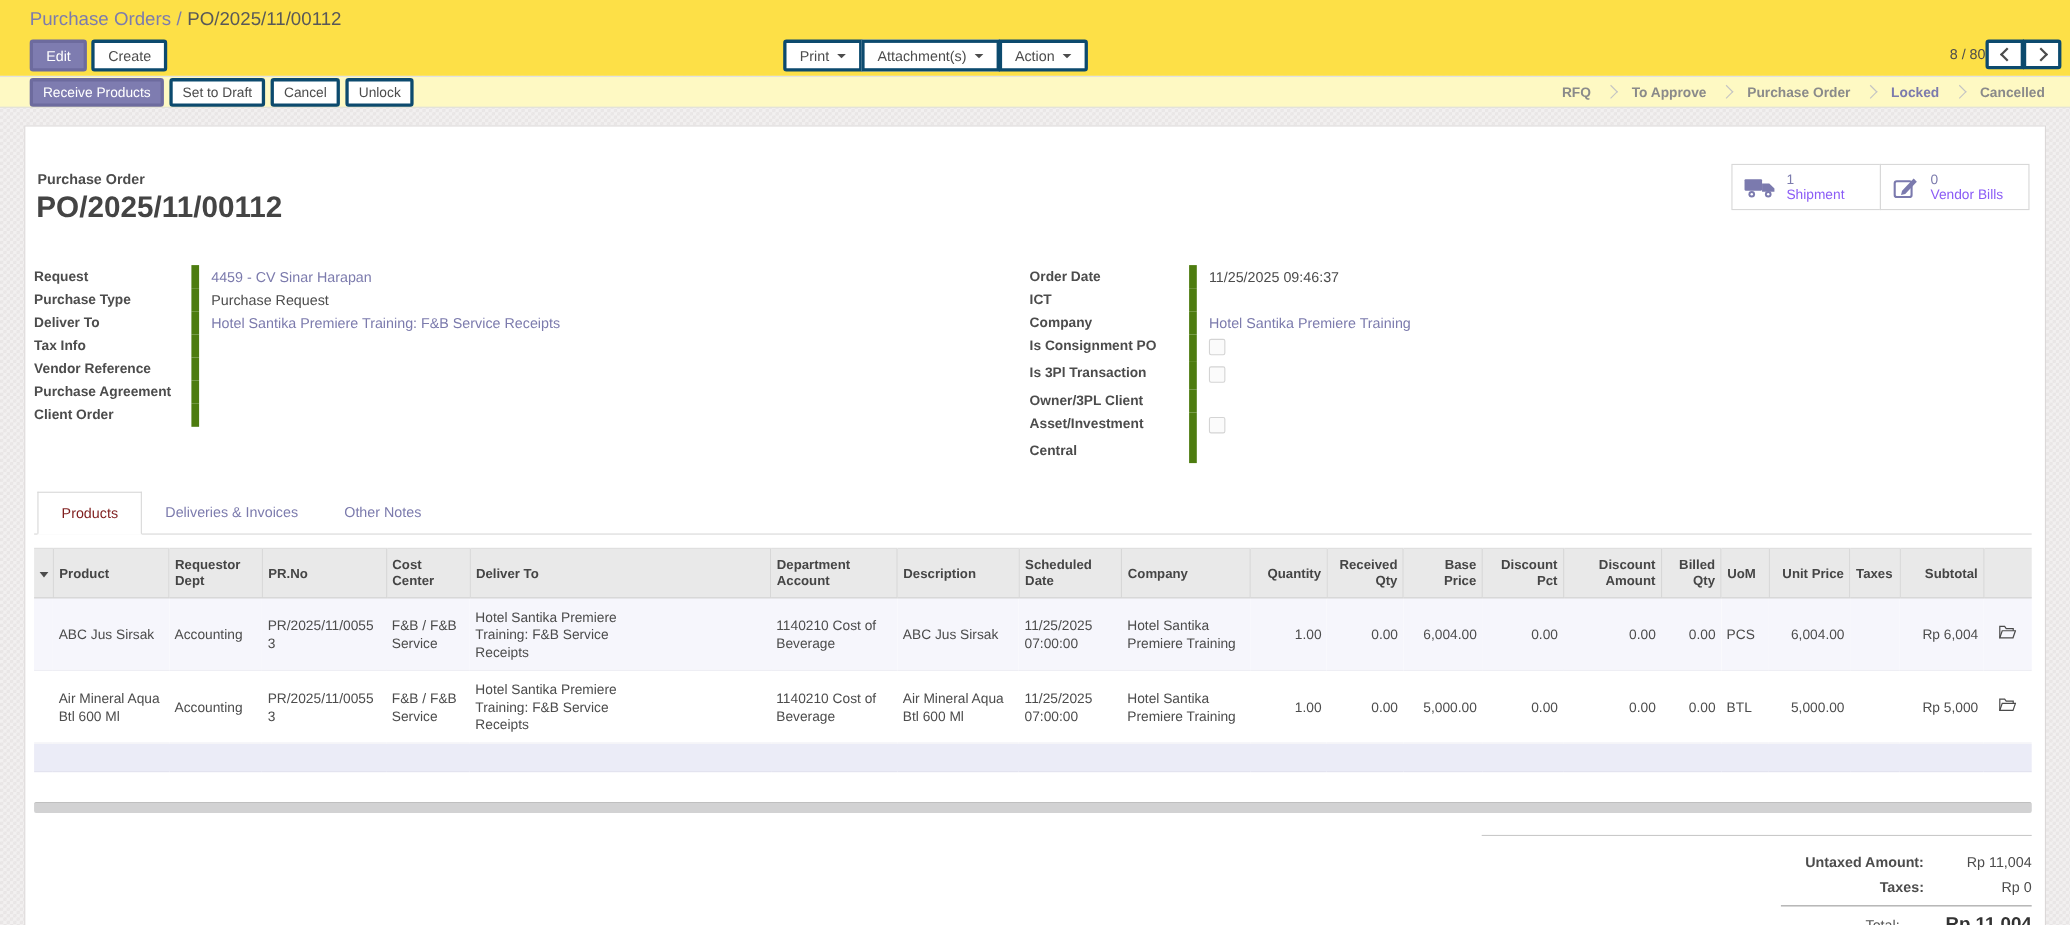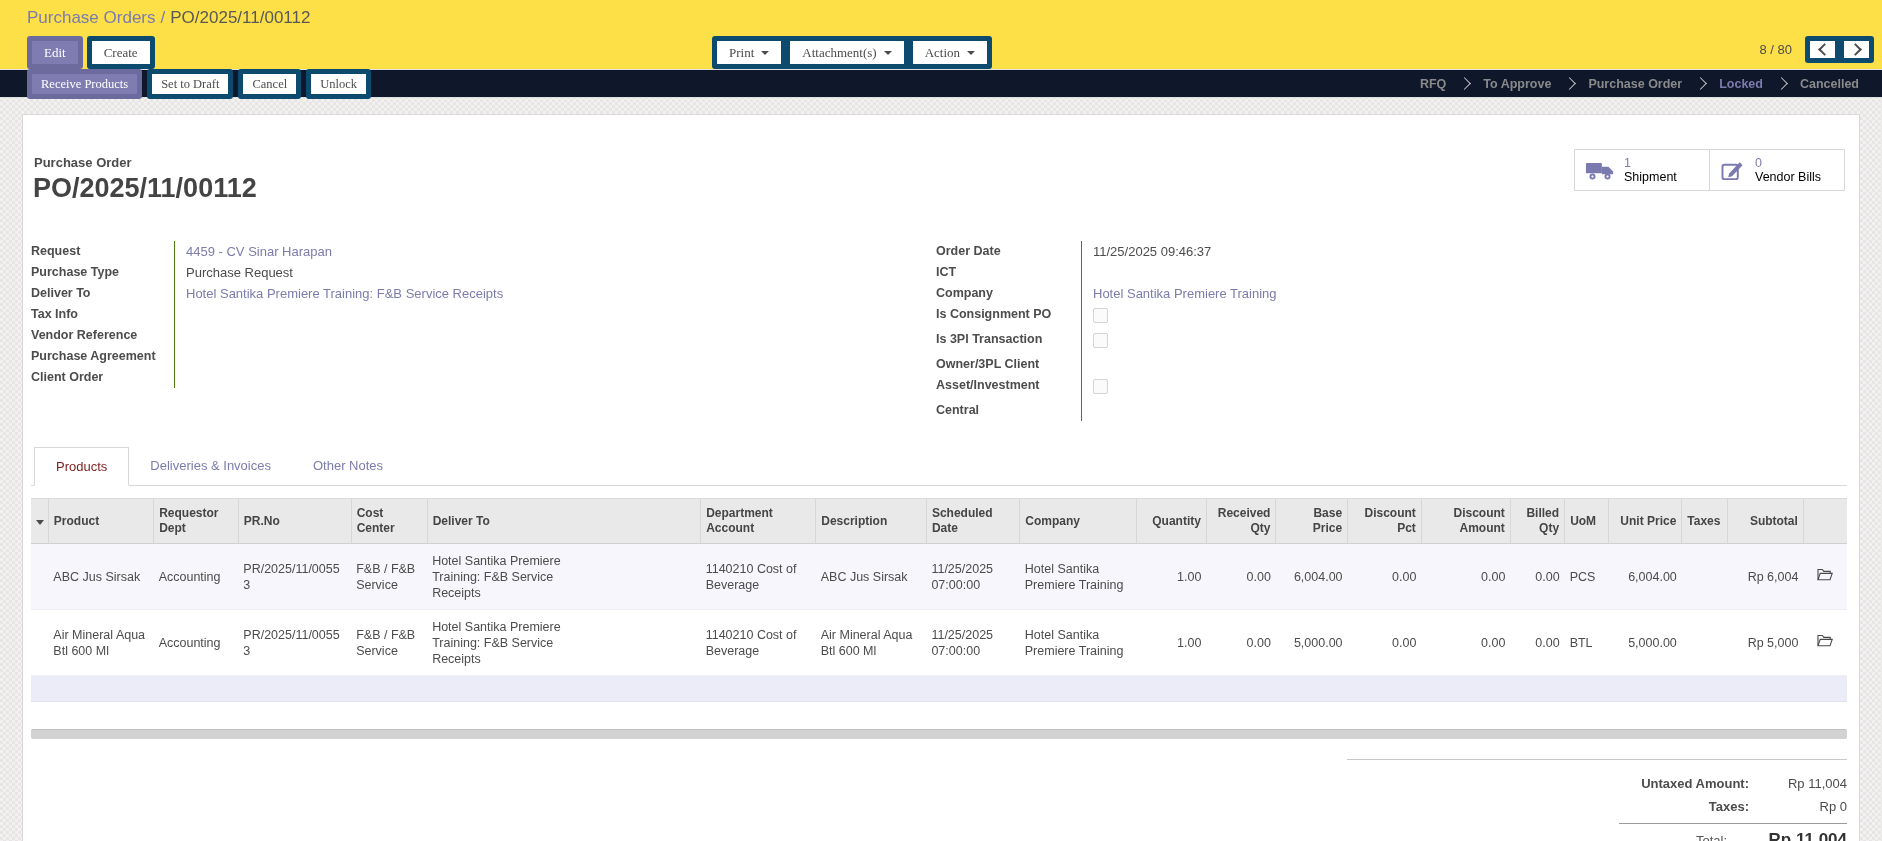--- a/index.html
+++ b/index.html
@@ -12,66 +12,66 @@
       linear-gradient(45deg,#e8e5e5 25%,transparent 25%,transparent 75%,#e8e5e5 75%);
     background-size:6px 6px;background-position:0 0,3px 3px;
   }
   .control-panel{background:#fde047;padding:5px 0 6px}
   .breadcrumb{font-size:17px;padding:3px 25px 8px 27px;white-space:nowrap}
   .bc-parent{color:#7c7bad;cursor:pointer}
   .bc-sep{color:#7c7bad;padding:0 5px}
   .bc-current{color:#585858}
   .cp-row{position:relative;height:27px;margin:0 8px 0 27px}
   .btn{display:inline-flex;align-items:center;justify-content:center;padding:4px 12px;
-    font-size:13px;font-family:Liberation Serif, serif;border:5px solid #0c4a6e;border-radius:3px;
+    font-size:13px;font-family:Liberation Sans, sans-serif;border:3px solid #0c4a6e;border-radius:3px;
     background:#fff;color:#4c4c4c;cursor:pointer;line-height:15px;vertical-align:top}
   .btn.primary{background:#7e7cb0;border-color:#6d6b9e;color:#fff}
   .btn-group{display:inline-flex}
   .btn-group .btn{border-radius:0;margin-left:-1px}
   .btn-group .btn:first-child{border-radius:3px 0 0 3px;margin-left:0}
   .btn-group .btn:last-child{border-radius:0 3px 3px 0}
   .left-group .btn{margin-right:4px}
   .center-group{position:absolute;left:685px;top:0}
-  .pager{position:absolute;right:0;top:0;display:flex;align-items:center;gap:13px}
+  .pager{position:absolute;right:0;top:0;display:flex;align-items:center;}
   .pager-count{font-size:13px;color:#4c4c4c}
   .pager .btn{width:35px;padding:5px 0;height:27px;box-sizing:border-box}
   .chev{display:inline-block;width:7px;height:7px;border-top:2px solid #4c4c4c;border-left:2px solid #4c4c4c}
   .chev.left{transform:rotate(-45deg);margin-left:3px}
   .chev.right{transform:rotate(135deg);margin-right:3px}
   .caret{display:inline-block;width:0;height:0;border-left:4px solid transparent;
     border-right:4px solid transparent;border-top:4px solid #4c4c4c;margin-left:7px}
-  .statusbar{height:27px;background:#0f172a;border-top:1px solid #e2e2e2;border-bottom:1px solid #dedede;
+  .statusbar{height:27px;background:#fef9c3;border-top:1px solid #e2e2e2;border-bottom:1px solid #dedede;
     display:flex;align-items:center;padding:0 10px 0 27px}
   .sb-buttons{display:flex;gap:5px;align-items:center}
   .sb-btn{padding:2px 9px;font-size:12.5px;line-height:16px}
   .sb-states{margin-left:auto;display:flex;align-items:center}
   .state{font-size:12.5px;font-weight:bold;color:#8a8a8a;padding:0 13px;white-space:nowrap}
   .state.active{color:#7c7bad}
   .state-chev{width:8px;height:8px;border-top:1px solid #c4c4c4;border-right:1px solid #c4c4c4;
     transform:rotate(45deg);margin:0 1px;flex:0 0 auto}
   .sheet{background:#fff;border:1px solid #dbd8d8;margin:16px 22px 0;
     padding:0 12px 20px 8px;position:relative;height:742px;box-sizing:border-box}
   .smart-buttons{position:absolute;top:34px;right:14px;display:flex}
   .smart-btn{width:136px;height:42px;background:#fff;border:1px solid #d8d8d8;margin-left:-1px;
     display:flex;align-items:center;gap:9px;padding:0 6px 0 10px;cursor:pointer;font-family:inherit}
   .sicon{flex:0 0 auto;display:flex}
   .stxt{display:flex;flex-direction:column;align-items:flex-start;line-height:14px;font-size:12.5px}
   .scount{color:#7c7bad}
-  .slabel{color:#000000;white-space:nowrap}
+  .slabel{color:#8b5cf6;white-space:nowrap}
   .doc-label{font-weight:bold;font-size:13px;margin:40px 0 3px 3px}
   .doc-title{font-size:27px;font-weight:bold;color:#444;margin:0 0 0 2px;line-height:30px}
   .groups{display:flex;margin-top:38px}
   .group{display:flex;flex-direction:column}
   .group.left{width:905px}
   .group.right{flex:1}
   .frow{display:flex;min-height:21px}
   .flabel{font-weight:bold;font-size:12.5px;padding-top:3px;box-sizing:border-box;line-height:15px}
   .left .flabel{width:143px}
   .right .flabel{width:145px}
-  .fvalue{flex:1;border-left:1px solid #4d7c0f;padding:2px 0 2px 11px;font-size:13px;line-height:17px}
+  .fvalue{flex:1;border-left:7px solid #4d7c0f;padding:2px 0 2px 11px;font-size:13px;line-height:17px}
   .link{color:#7c7bad;cursor:pointer}
   .cb{display:inline-block;width:13px;height:13px;border:1px solid #d4d4d4;background:#fbfbfb;
     border-radius:2px;margin-top:2px}
   .tabs{display:flex;margin:26px 0 0;border-bottom:1px solid #d8d8d8;padding-left:3px;height:39px;box-sizing:border-box}
   .tab{padding:11px 21px 0;font-size:13px;color:#7c7bad;cursor:pointer;box-sizing:border-box;white-space:nowrap}
   .tab.active{border:1px solid #d8d8d8;border-bottom:1px solid #fff;margin-bottom:-1px;color:#7f1d1d;background:#fff}
   .po-table{width:100%;border-collapse:collapse;table-layout:fixed;margin-top:12px}
   .po-table th{background:#e9e9e9;font-size:12px;font-weight:bold;color:#454545;padding:7px 5px;
     border-left:1px solid #d7d7d7;border-top:1px solid #dcdcdc;border-bottom:1px solid #d0d0d0;
     text-align:left;line-height:15px;vertical-align:middle}

